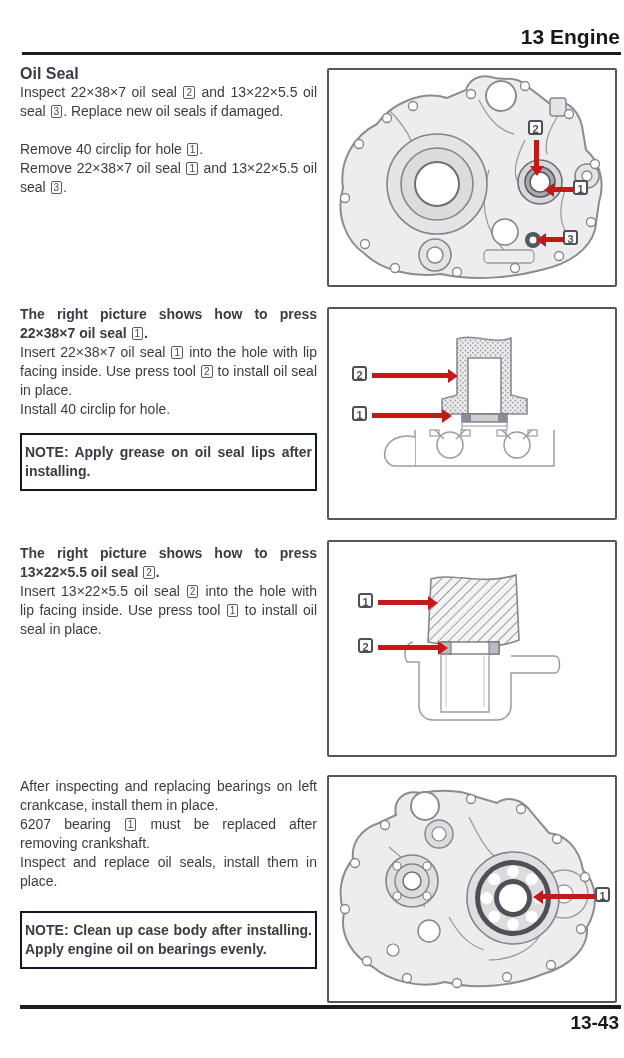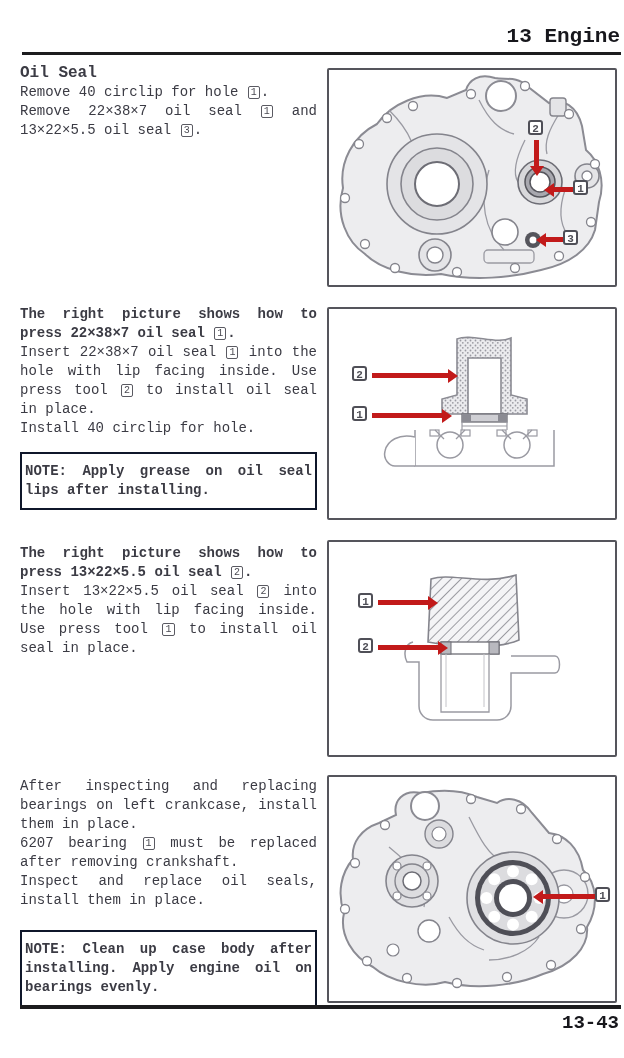--- a/index.html
+++ b/index.html
@@ -1,32 +1,32 @@
 <!DOCTYPE html>
 <html style="--red: #c21a1a; --ink: #3b3b44;"><head>
 <meta charset="utf-8">
 <style>
   :root { --red:#c21a1a; --ink:#3b3b44; --line:#8b8b93; --dark:#4f4f57; }
   * { margin:0; padding:0; box-sizing:border-box; }
   body { background:#ffffff; }
   .page {
     position:relative; width:624px; height:1058px; background:#fff;
-    font-family:Liberation Mono, monospace; color:var(--ink); overflow:hidden;
+    font-family:Liberation Sans, sans-serif; color:var(--ink); overflow:hidden;
   }
   .chapter-title {
     position:absolute; top:25px; right:4px; font-size:21px; font-weight:bold; color:#17171c;
   }
   .header-rule { position:absolute; top:52px; left:22px; right:3px; height:3px; background:#1c1c1e; }
   .footer-rule { position:absolute; top:1005px; left:20px; right:3px; height:4px; background:#1c1c1e; }
   .page-number { position:absolute; top:1012px; right:5px; font-size:19px; font-weight:bold; color:#17171c;text-align:right; }
 
   .tblock { position:absolute; left:20px; width:297px; font-size:14px; line-height:19px; }
   .tblock h3 { font-size:16px; line-height:19px; font-weight:bold; }
   .tblock p { text-align:justify; }
-  .gap { }
+  .gap { margin-top:19px; }
   .lead { font-weight:bold; }
   .note {
     font-weight:bold; border:2px solid #0f172a; padding:8px 3px; margin-top:14px;
     text-align:justify;
   }
   .note-tight { margin-top:20px; }
   #b1 { top:64px; }
   #b2 { top:299px;margin-top:6px; }
   #b3 { top:544px; }
   #b4 { top:777px; }
@@ -63,20 +63,21 @@
 </head>
 <body>
 
 <div class="page">
 
   <div class="chapter-title">13 Engine</div>
   <div class="header-rule"></div>
 
   <section class="tblock" id="b1">
     <h3>Oil Seal</h3>
+    <p>Inspect 22×38×7 oil seal <span class="refbox">2</span> and 13×22×5.5 oil seal <span class="refbox">3</span>. Replace new oil seals if damaged.</p>
     <p class="gap">Remove 40 circlip for hole <span class="refbox">1</span>.<br>Remove 22×38×7 oil seal <span class="refbox">1</span> and 13×22×5.5 oil seal <span class="refbox">3</span>.</p>
   </section>
 
   <section class="tblock" id="b2">
     <p class="lead">The right picture shows how to press 22×38×7 oil seal <span class="refbox">1</span>.</p>
     <p>Insert 22×38×7 oil seal <span class="refbox">1</span> into the hole with lip facing inside. Use press tool <span class="refbox">2</span> to install oil seal in place.<br>Install 40 circlip for hole.</p>
     <p class="note">NOTE: Apply grease on oil seal lips after installing.</p>
   </section>
 
   <section class="tblock" id="b3">

